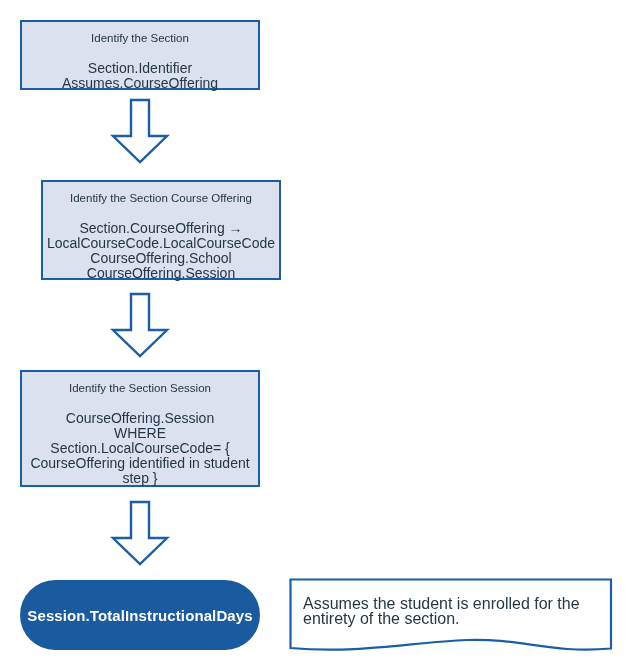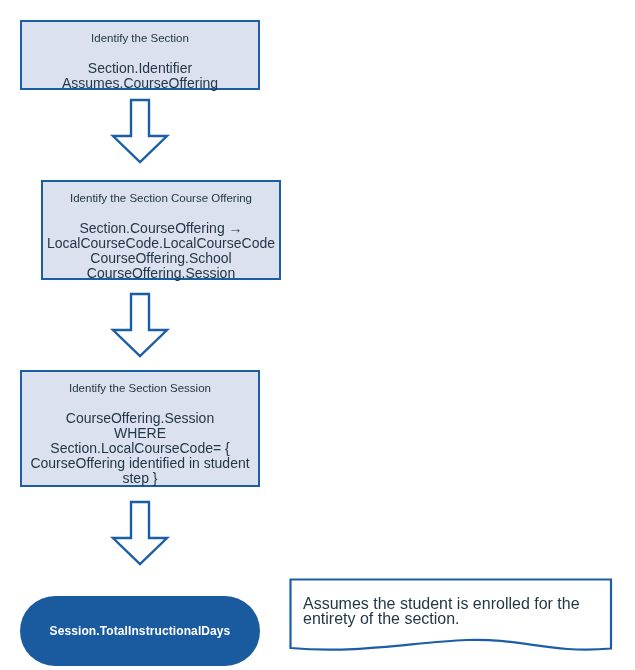--- a/index.html
+++ b/index.html
@@ -74,25 +74,24 @@
     top: 580px;
     width: 240px;
     height: 70px;
     box-sizing: border-box;
     background: #1a5a9e;
     border-radius: 35px;
     display: flex;
     align-items: center;
     justify-content: center;
     color: #ffffff;
-    font-size: 12px;
+    font-size: 15px;
     font-weight: bold;
     letter-spacing: 0.1px;
     text-align: center;
-    margin-top: 16px;
   }
 
   
   #note-assumption {
     position: absolute;
     left: 289px;
     top: 578px;
     width: 324px;
     height: 78px;
   }

